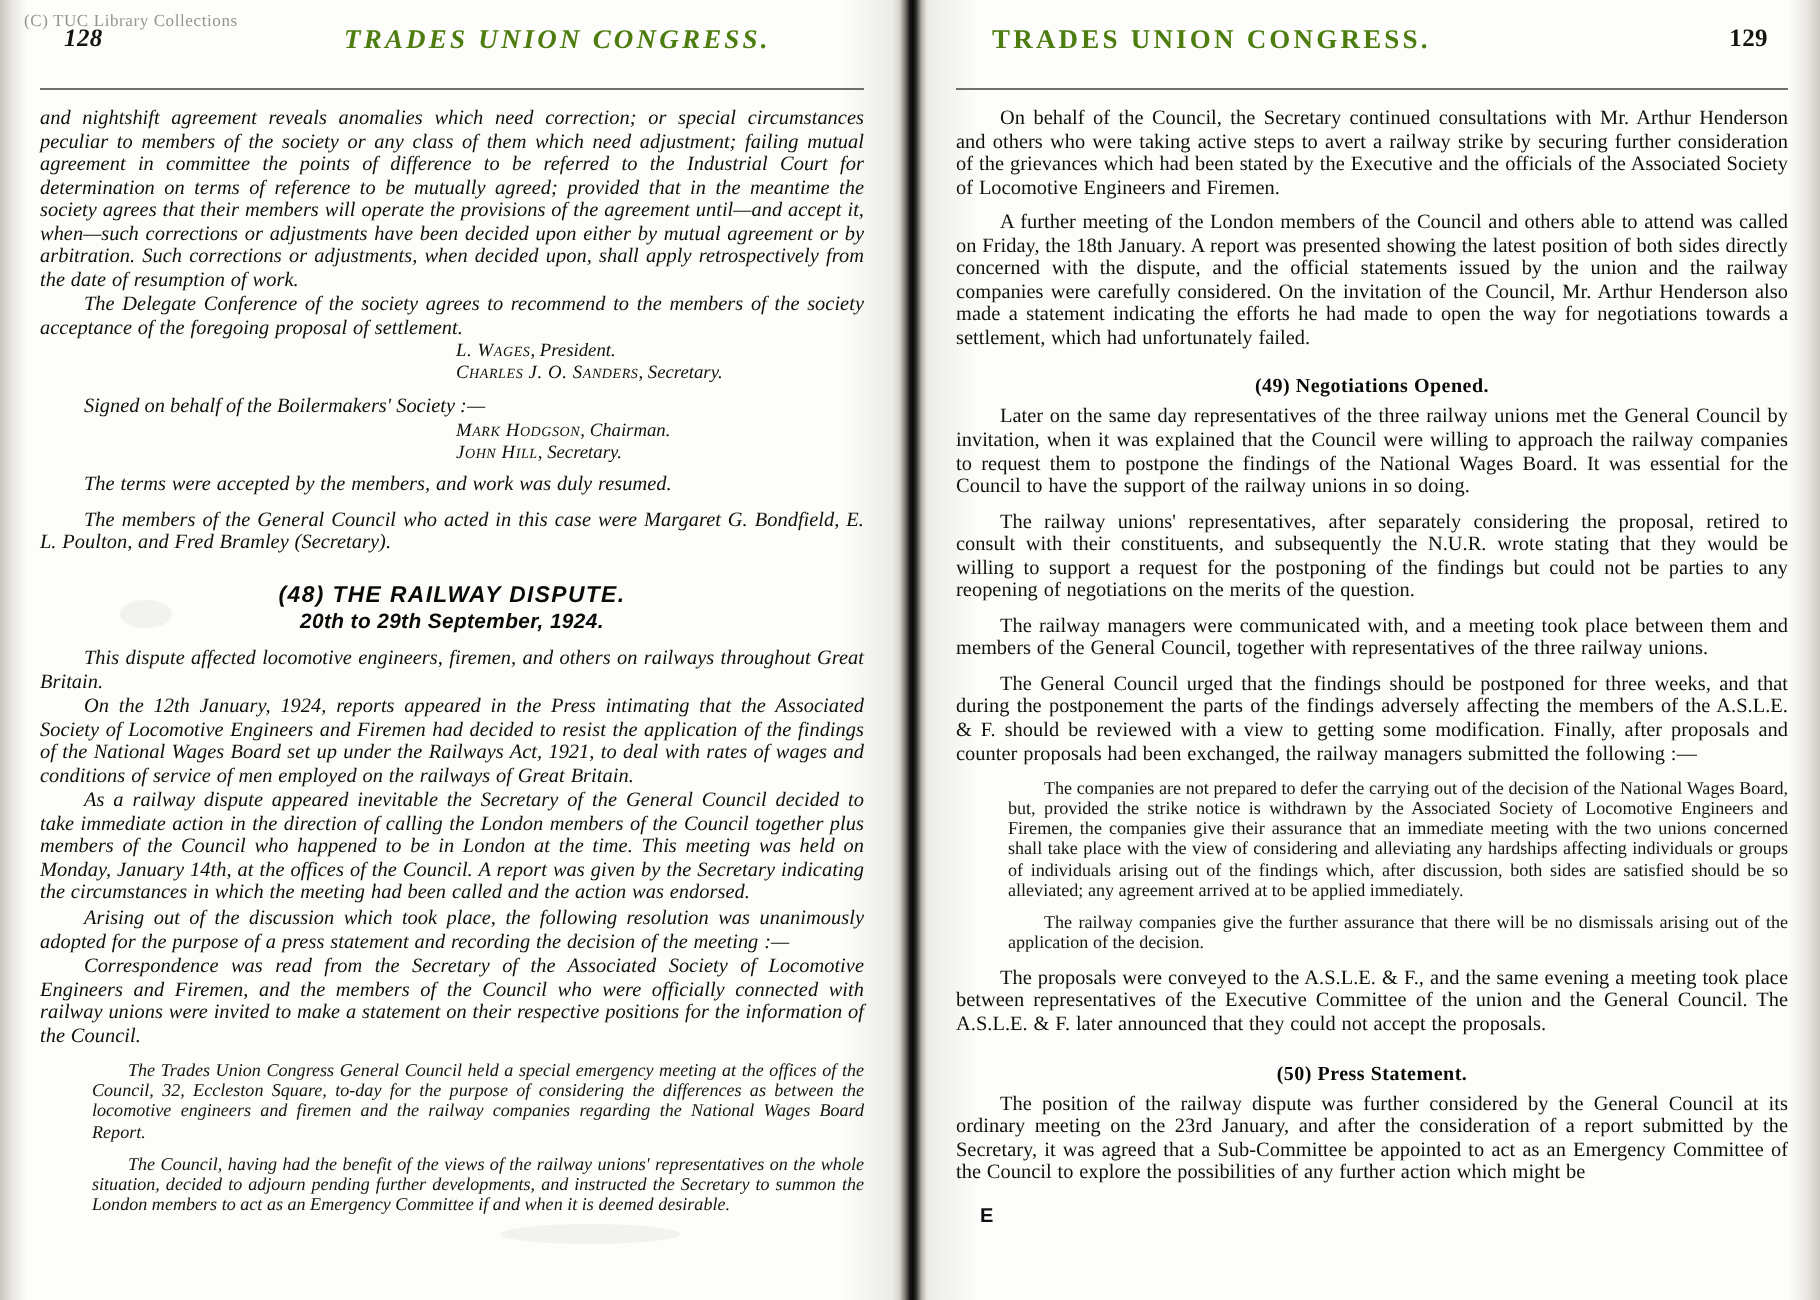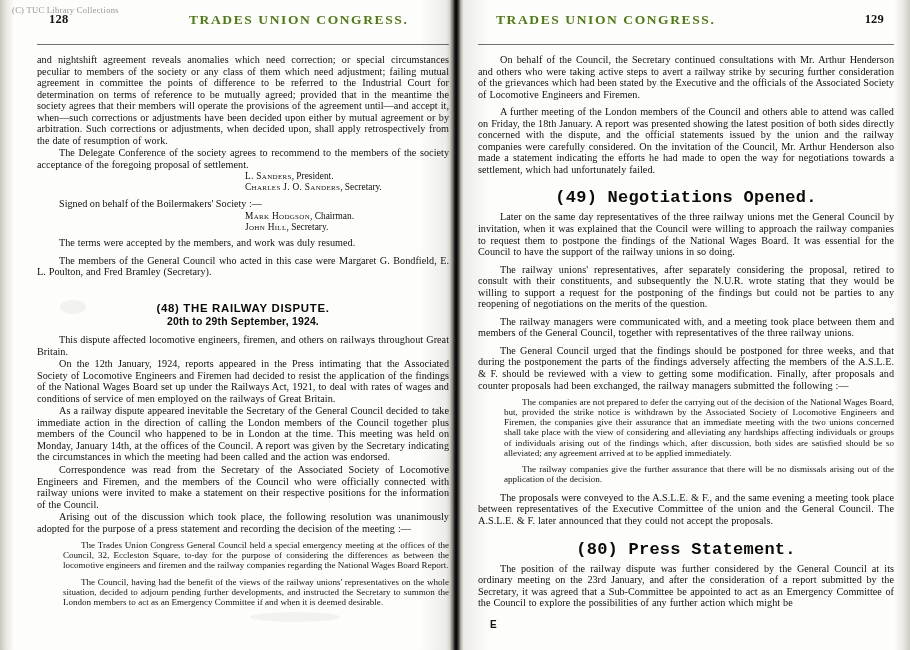--- a/index.html
+++ b/index.html
@@ -86,21 +86,21 @@
     white-space: nowrap;
     z-index: 6;
   }
 
   
   .col {
     position: absolute;
     top: 0;
     bottom: 0;
   }
-  .col.left  { left: 37px;  width: 412px; }
+  .col.left  { left: 20px;  width: 412px; font-style: italic; }
   .col.right { left: 478px; width: 416px; }
 
   .runhead {
     position: relative;
     height: 30px;
     margin-top: 12px;
   }
   .runhead .folio {
     position: absolute;
     top: 0;
@@ -151,36 +151,36 @@
     text-align: justify;
     text-indent: 18px;
     color: #151411;
   }
   p.quote.last { margin-bottom: 2px; }
 
   .gap-sm { height: 5px; }
 
   
   h2.section {
-    margin: 24px 0 2px 0;
+    margin: 14px 0 2px 0;
     text-align: center;
     font-size: 11.4px;
     font-weight: bold;
     letter-spacing: 0.7px;
     color: #0b0a09;
     font-family: "Liberation Sans", sans-serif;
   }
   h3.subsection {
     margin: 13px 0 4px 0;
     text-align: center;
-    font-size: 17px;
+    font-size: 10px;
     font-weight: bold;
     letter-spacing: 0.25px;
     color: #0b0a09;
-    font-family: Liberation Mono, monospace;
+    font-family: Liberation Serif, serif;
   }
   .section-date {
     margin: 2px 0 7px 0;
     text-align: center;
     font-size: 10.4px;
     font-weight: bold;
     letter-spacing: 0.2px;
     font-family: "Liberation Sans", sans-serif;
     color: #0b0a09;
   }
@@ -255,21 +255,21 @@
       <span class="folio lf">128</span>
       <span class="title lt">TRADES UNION CONGRESS.</span>
     </div>
     <div class="rule"></div>
 
     <p class="body noindent">and nightshift agreement reveals anomalies which need correction; or special circumstances peculiar to members of the society or any class of them which need adjustment; failing mutual agreement in committee the points of difference to be referred to the Industrial Court for determination on terms of reference to be mutually agreed; provided that in the meantime the society agrees that their members will operate the provisions of the agreement until—and accept it, when—such corrections or adjustments have been decided upon either by mutual agreement or by arbitration. Such corrections or adjustments, when decided upon, shall apply retrospectively from the date of resumption of work.</p>
     <p class="body">The Delegate Conference of the society agrees to recommend to the members of the society acceptance of the foregoing proposal of settlement.</p>
 
     <div class="sign-lines">
       <div>
-        <span class="nm">L. Sanders</span><span>, President.</span>
+        <span class="nm">L. Wages</span><span>, President.</span>
       </div>
       <div>
         <span class="nm">Charles J. O. Sanders</span><span>, Secretary.</span>
       </div>
     </div>
 
     <p class="sign-intro">Signed on behalf of the Boilermakers' Society :—</p>
     <div class="sign-lines">
       <div>
         <span class="nm">Mark Hodgson</span><span>, Chairman.</span>
@@ -283,22 +283,22 @@
     <p class="body">The terms were accepted by the members, and work was duly resumed.</p>
     <div class="gap-sm"></div>
     <p class="body">The members of the General Council who acted in this case were Margaret G. Bondfield, E. L. Poulton, and Fred Bramley (Secretary).</p>
 
     <h2 class="section">(48)  THE RAILWAY DISPUTE.</h2>
     <div class="section-date">20th to 29th September, 1924.</div>
 
     <p class="body">This dispute affected locomotive engineers, firemen, and others on railways throughout Great Britain.</p>
     <p class="body">On the 12th January, 1924, reports appeared in the Press intimating that the Associated Society of Locomotive Engineers and Firemen had decided to resist the application of the findings of the National Wages Board set up under the Railways Act, 1921, to deal with rates of wages and conditions of service of men employed on the railways of Great Britain.</p>
     <p class="body">As a railway dispute appeared inevitable the Secretary of the General Council decided to take immediate action in the direction of calling the London members of the Council together plus members of the Council who happened to be in London at the time. This meeting was held on Monday, January 14th, at the offices of the Council. A report was given by the Secretary indicating the circumstances in which the meeting had been called and the action was endorsed.</p>
+    <p class="body">Arising out of the discussion which took place, the following resolution was unanimously adopted for the purpose of a press statement and recording the decision of the meeting :—</p>
     <p class="body">Correspondence was read from the Secretary of the Associated Society of Locomotive Engineers and Firemen, and the members of the Council who were officially connected with railway unions were invited to make a statement on their respective positions for the information of the Council.</p>
-    <p class="body">Arising out of the discussion which took place, the following resolution was unanimously adopted for the purpose of a press statement and recording the decision of the meeting :—</p>
 
     <p class="quote">The Trades Union Congress General Council held a special emergency meeting at the offices of the Council, 32, Eccleston Square, to-day for the purpose of considering the differences as between the locomotive engineers and firemen and the railway companies regarding the National Wages Board Report.</p>
     <p class="quote last">The Council, having had the benefit of the views of the railway unions' representatives on the whole situation, decided to adjourn pending further developments, and instructed the Secretary to summon the London members to act as an Emergency Committee if and when it is deemed desirable.</p>
   </div>
 
   <div class="col right">
 
     <div class="runhead">
       <span class="title rt">TRADES UNION CONGRESS.</span>
       <span class="folio rf">129</span>
@@ -318,20 +318,20 @@
     <p class="body">The railway managers were communicated with, and a meeting took place between them and members of the General Council, together with representatives of the three railway unions.</p>
     <div class="gap-sm"></div>
     <p class="body">The General Council urged that the findings should be postponed for three weeks, and that during the postponement the parts of the findings adversely affecting the members of the A.S.L.E. &amp; F. should be reviewed with a view to getting some modification. Finally, after proposals and counter proposals had been exchanged, the railway managers submitted the following :—</p>
 
     <p class="quote">The companies are not prepared to defer the carrying out of the decision of the National Wages Board, but, provided the strike notice is withdrawn by the Associated Society of Locomotive Engineers and Firemen, the companies give their assurance that an immediate meeting with the two unions concerned shall take place with the view of considering and alleviating any hardships affecting individuals or groups of individuals arising out of the findings which, after discussion, both sides are satisfied should be so alleviated; any agreement arrived at to be applied immediately.</p>
     <p class="quote">The railway companies give the further assurance that there will be no dismissals arising out of the application of the decision.</p>
 
     <div class="gap-sm"></div>
     <p class="body">The proposals were conveyed to the A.S.L.E. &amp; F., and the same evening a meeting took place between representatives of the Executive Committee of the union and the General Council. The A.S.L.E. &amp; F. later announced that they could not accept the proposals.</p>
 
-    <h3 class="subsection">(80)  Press Statement.</h3>
+    <h3 class="subsection">(50)  Press Statement.</h3>
 
     <p class="body">The position of the railway dispute was further considered by the General Council at its ordinary meeting on the  23rd January, and after the consideration of a report submitted by the Secretary, it was agreed that a Sub-Committee be appointed to act as an Emergency Committee of the Council to explore the possibilities of any further action which might be</p>
 
     <div class="signature-mark">E</div>
   </div>
 
 </div>
 
 </body></html>

